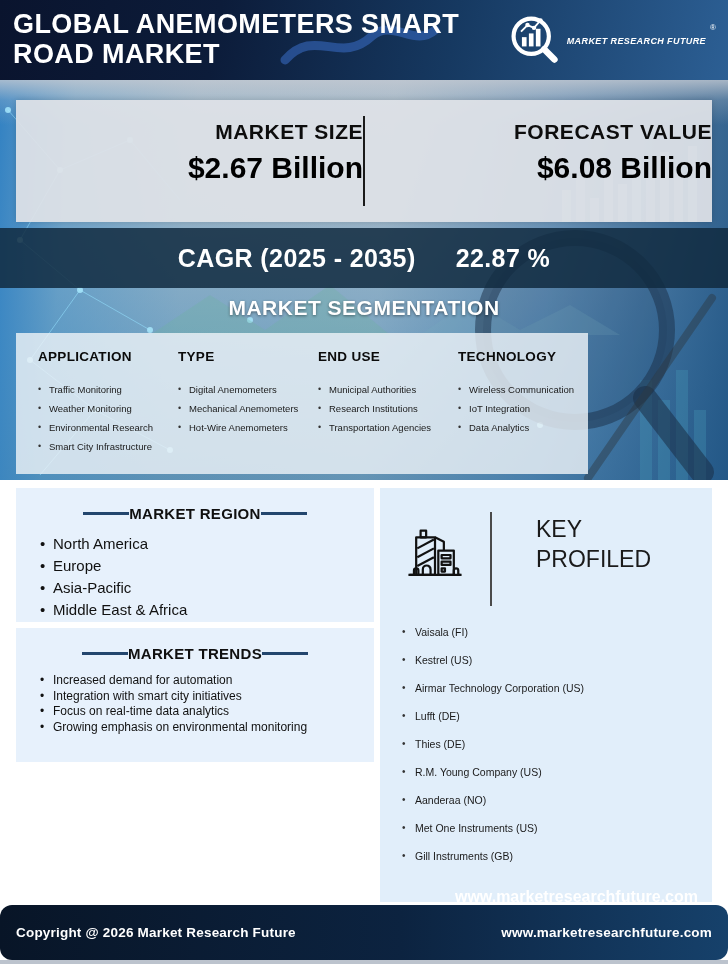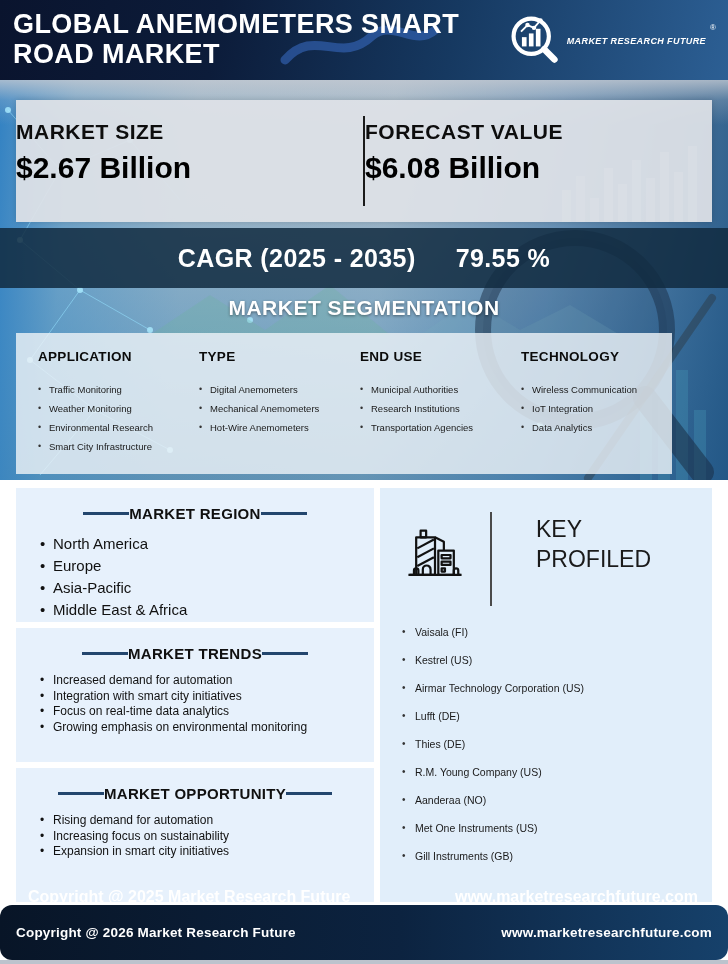--- a/index.html
+++ b/index.html
@@ -34,40 +34,40 @@
       linear-gradient(95deg, rgba(43,126,194,.95) 0%, rgba(80,150,200,.55) 10%, rgba(140,175,200,.25) 26%, rgba(168,184,199,.25) 52%, rgba(70,120,168,.55) 74%, rgba(30,82,130,.9) 100%),
       linear-gradient(180deg,#a6bac9 0%, #93b2c8 38%, #6b9ec0 68%, #4d87ae 100%);
   }
   .photo-decor { position:absolute; inset:0; }
 
   .market-panel {
     position:absolute; left:16px; top:20px; width:696px; height:122px;
     background:rgba(223,226,231,.93); display:flex;
     box-shadow:0 0 6px rgba(0,0,0,.15);
   }
-  .stat-half { flex:1; text-align:left; padding-top:20px; }
+  .stat-half { flex:1; text-align:right; padding-top:20px; }
   .stat-label { font-size:21px; font-weight:bold; color:#0d0d0d; letter-spacing:.5px; }
   .stat-value { font-size:30px; font-weight:bold; color:#000; margin-top:7px; }
   .stat-divider { width:2px; background:#1a1a1a; margin:16px 0; }
 
   .cagr-band {
     position:absolute; left:0; top:148px; width:728px; height:60px;
     background:rgba(16,42,64,.85);
     display:flex; align-items:center; justify-content:center; gap:40px;
     color:#fff; font-weight:bold; font-size:25px; letter-spacing:.4px;
   }
 
   .seg-title {
     position:absolute; top:216px; left:0; width:728px; text-align:center;
     color:#fff; font-weight:bold; font-size:21px; letter-spacing:.5px;
     text-shadow:0 1px 3px rgba(0,0,0,.45);
   }
 
   .seg-panel {
-    position:absolute; left:16px; top:253px; width:656px; height:141px;
+    position:absolute; left:16px; top:253px; width:572px; height:141px;
     background:rgba(236,241,246,.82);
     display:grid; grid-template-columns:repeat(4,1fr);
     padding:16px 0 0 12px;
   }
   .seg-col h3 { margin:0 0 20px 10px; font-size:13.5px; font-weight:bold; color:#0b0b0b; letter-spacing:.3px; }
   .seg-list { margin:0; padding:0 0 0 10px; list-style:none; }
   .seg-list li {
     position:relative; padding-left:11px; margin-bottom:8px;
     font-size:9.5px; color:#1a1a1a;
   }
@@ -214,21 +214,21 @@
     </div>
     <div class="stat-divider"></div>
     <div class="stat-half">
       <div class="stat-label">FORECAST VALUE</div>
       <div class="stat-value">$6.08 Billion</div>
     </div>
   </div>
 
   <div class="cagr-band">
     <span>CAGR (2025 - 2035)</span>
-    <span>79.55 %</span>
+    <span>22.87 %</span>
   </div>
 
   <div class="seg-title">MARKET SEGMENTATION</div>
 
   <div class="seg-panel">
     <div class="seg-col">
       <h3>APPLICATION</h3>
       <ul class="seg-list">
           <li>Traffic Monitoring</li>
           <li>Weather Monitoring</li>
@@ -287,32 +287,20 @@
         <div class="title-dash"></div>
       </div>
       <ul class="bullet-list trends-list">
           <li>Increased demand for automation</li>
           <li>Integration with smart city initiatives</li>
           <li>Focus on real-time data analytics</li>
           <li>Growing emphasis on environmental monitoring</li>
         </ul>
     </div>
 
-    <div class="card">
-      <div class="card-title-row">
-        <div class="title-dash"></div>
-        <div class="card-title">MARKET OPPORTUNITY</div>
-        <div class="title-dash"></div>
-      </div>
-      <ul class="bullet-list opp-list">
-          <li>Rising demand for automation</li>
-          <li>Increasing focus on sustainability</li>
-          <li>Expansion in smart city initiatives</li>
-        </ul>
-    </div>
   </div>
 
   <div class="card-right">
     <div class="kc-header">
       <svg class="building-icon" viewBox="0 0 56 56" fill="none" stroke="#111" stroke-width="2" stroke-linejoin="round">
         <rect x="11" y="12" width="17" height="34"></rect>
         <rect x="15" y="6" width="5" height="6"></rect>
         <line x1="12" y1="22" x2="27" y2="14"></line>
         <line x1="12" y1="30" x2="27" y2="22"></line>
         <line x1="12" y1="38" x2="27" y2="30"></line>

